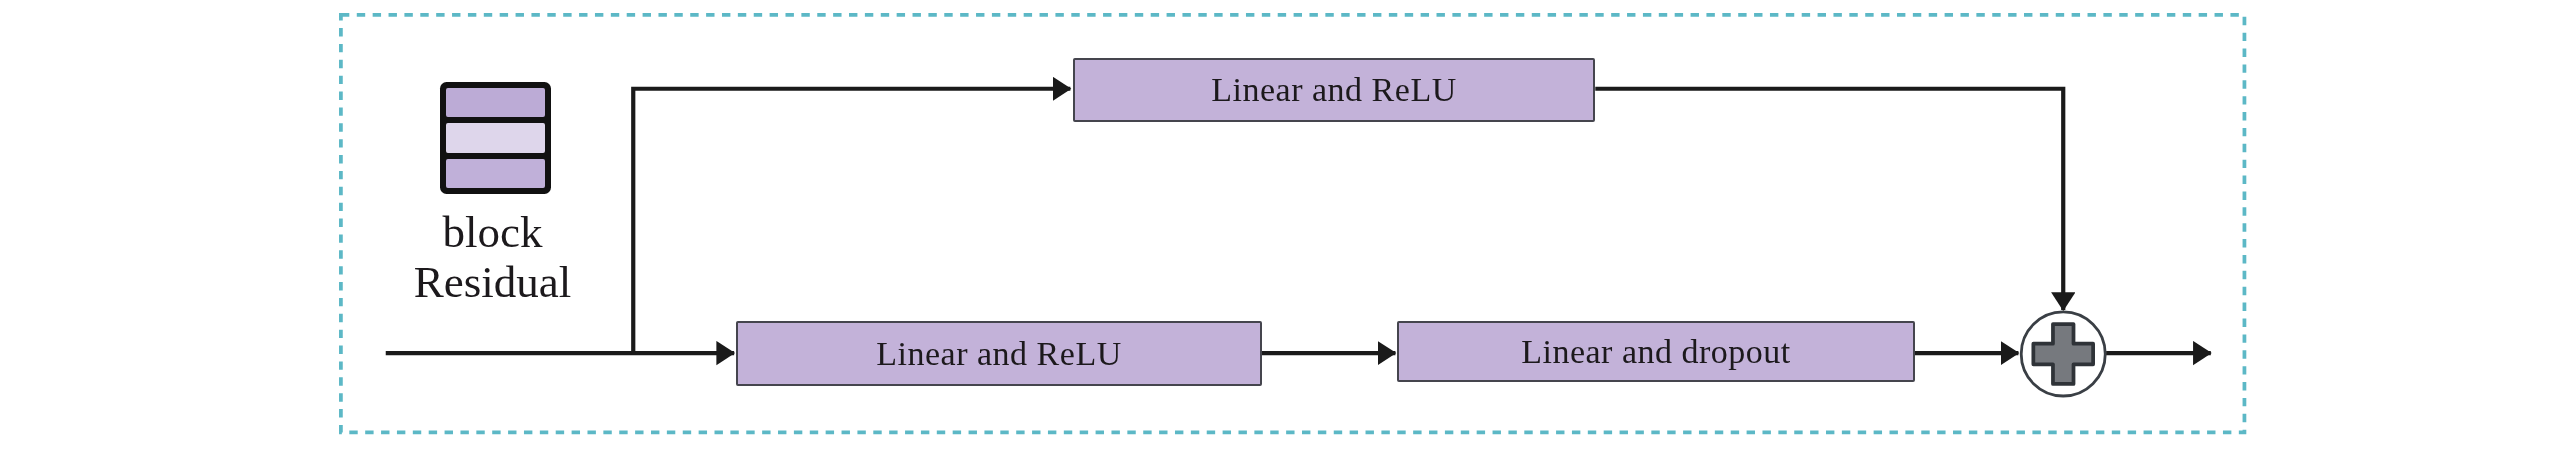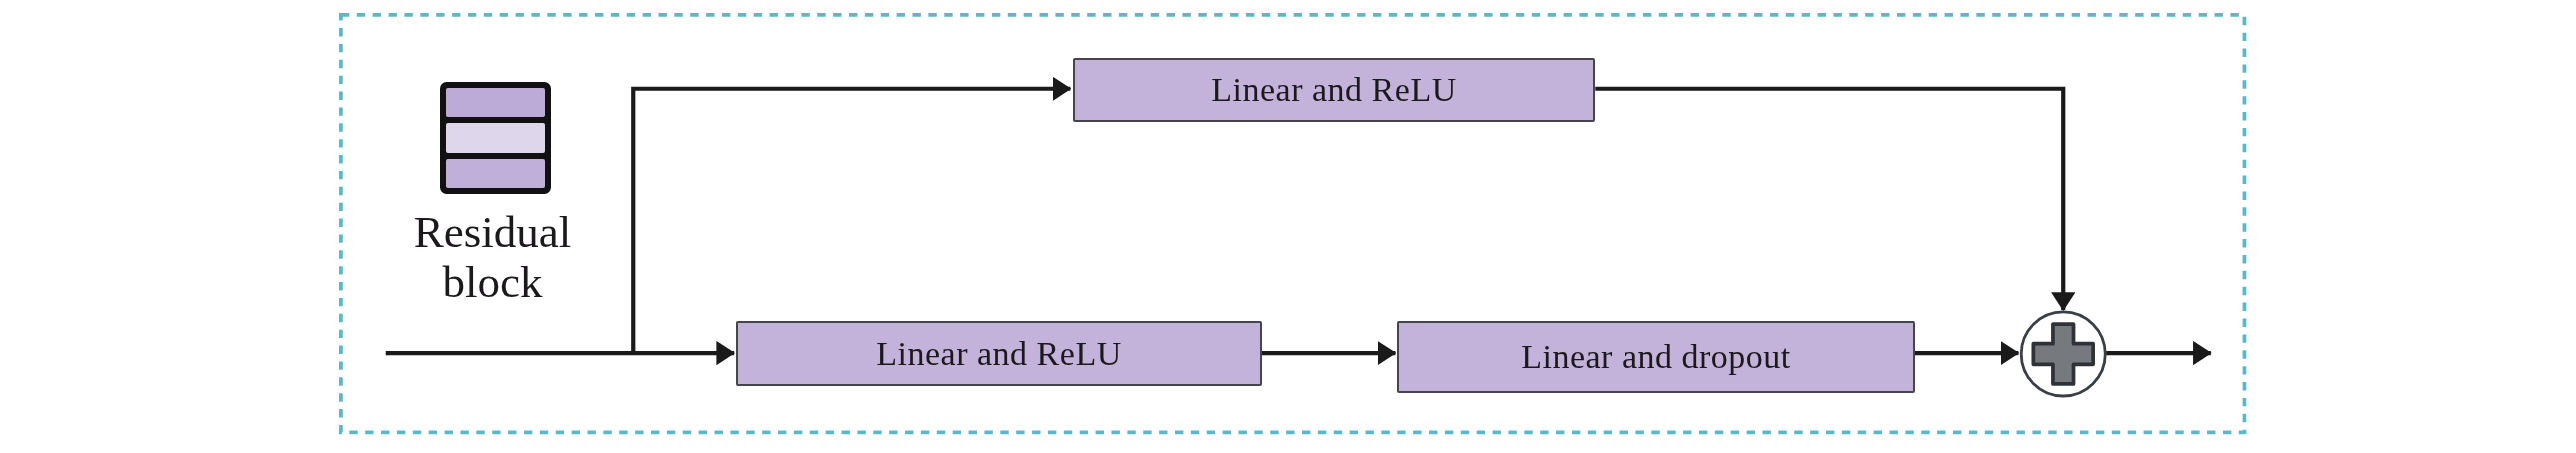--- a/index.html
+++ b/index.html
@@ -27,21 +27,21 @@
   .wire{fill:none;stroke:var(--line);stroke-width:4.5;stroke-linejoin:miter;}
   .arrowhead{fill:var(--line);}
   .sum-circle{fill:var(--background);stroke:var(--circle-border);stroke-width:3;}
   .plus-shape{fill:var(--plus-fill);stroke:var(--plus-border);stroke-width:4;stroke-linejoin:round;}
 
   .node{position:absolute;display:flex;align-items:center;justify-content:center;
         background:var(--node-fill);border:2.8px solid var(--node-border);border-radius:1.9px;
         font-size:34px;color:var(--text);letter-spacing:0.5px;}
   .node-skip{left:1073px;top:58px;width:522px;height:64px;}
   .node-main1{left:736px;top:321px;width:526px;height:65px;}
-  .node-main2{left:1397px;top:321px;width:518px;height:72px;}
+  .node-main2{left:1397px;top:321px;width:518px;height:61px;}
 
   .stack{position:absolute;left:440px;top:82px;width:111px;height:112px;
          background:var(--stack-border);border-radius:6.5px;padding:5.6px;
          display:flex;flex-direction:column;gap:5.6px;}
   .stack .cell{flex:1;border-radius:1.9px;}
   .cell-top{background:var(--stack-cell-top);}
   .cell-mid{background:var(--stack-cell-mid);}
   .cell-bottom{background:var(--stack-cell-bottom);}
 
   .stack-label{position:absolute;left:371px;top:207px;width:243px;text-align:center;
@@ -78,22 +78,22 @@
     <path class="plus-shape" d="M2197,347 L2219,347 L2219,368 L2240,368 L2240,390 L2219,390 L2219,411 L2197,411 L2197,390 L2176,390 L2176,368 L2197,368 Z"></path>
   </svg>
 
   <div class="stack">
     <div class="cell cell-top"></div>
     <div class="cell cell-mid"></div>
     <div class="cell cell-bottom"></div>
   </div>
 
   <div class="stack-label">
+    <div>block</div>
     <div>Residual</div>
-    <div>block</div>
   </div>
 
   <div class="node node-skip">Linear and ReLU</div>
 
   <div class="node node-main1">Linear and ReLU</div>
 
   <div class="node node-main2">Linear and dropout</div>
 
 </div>
 

